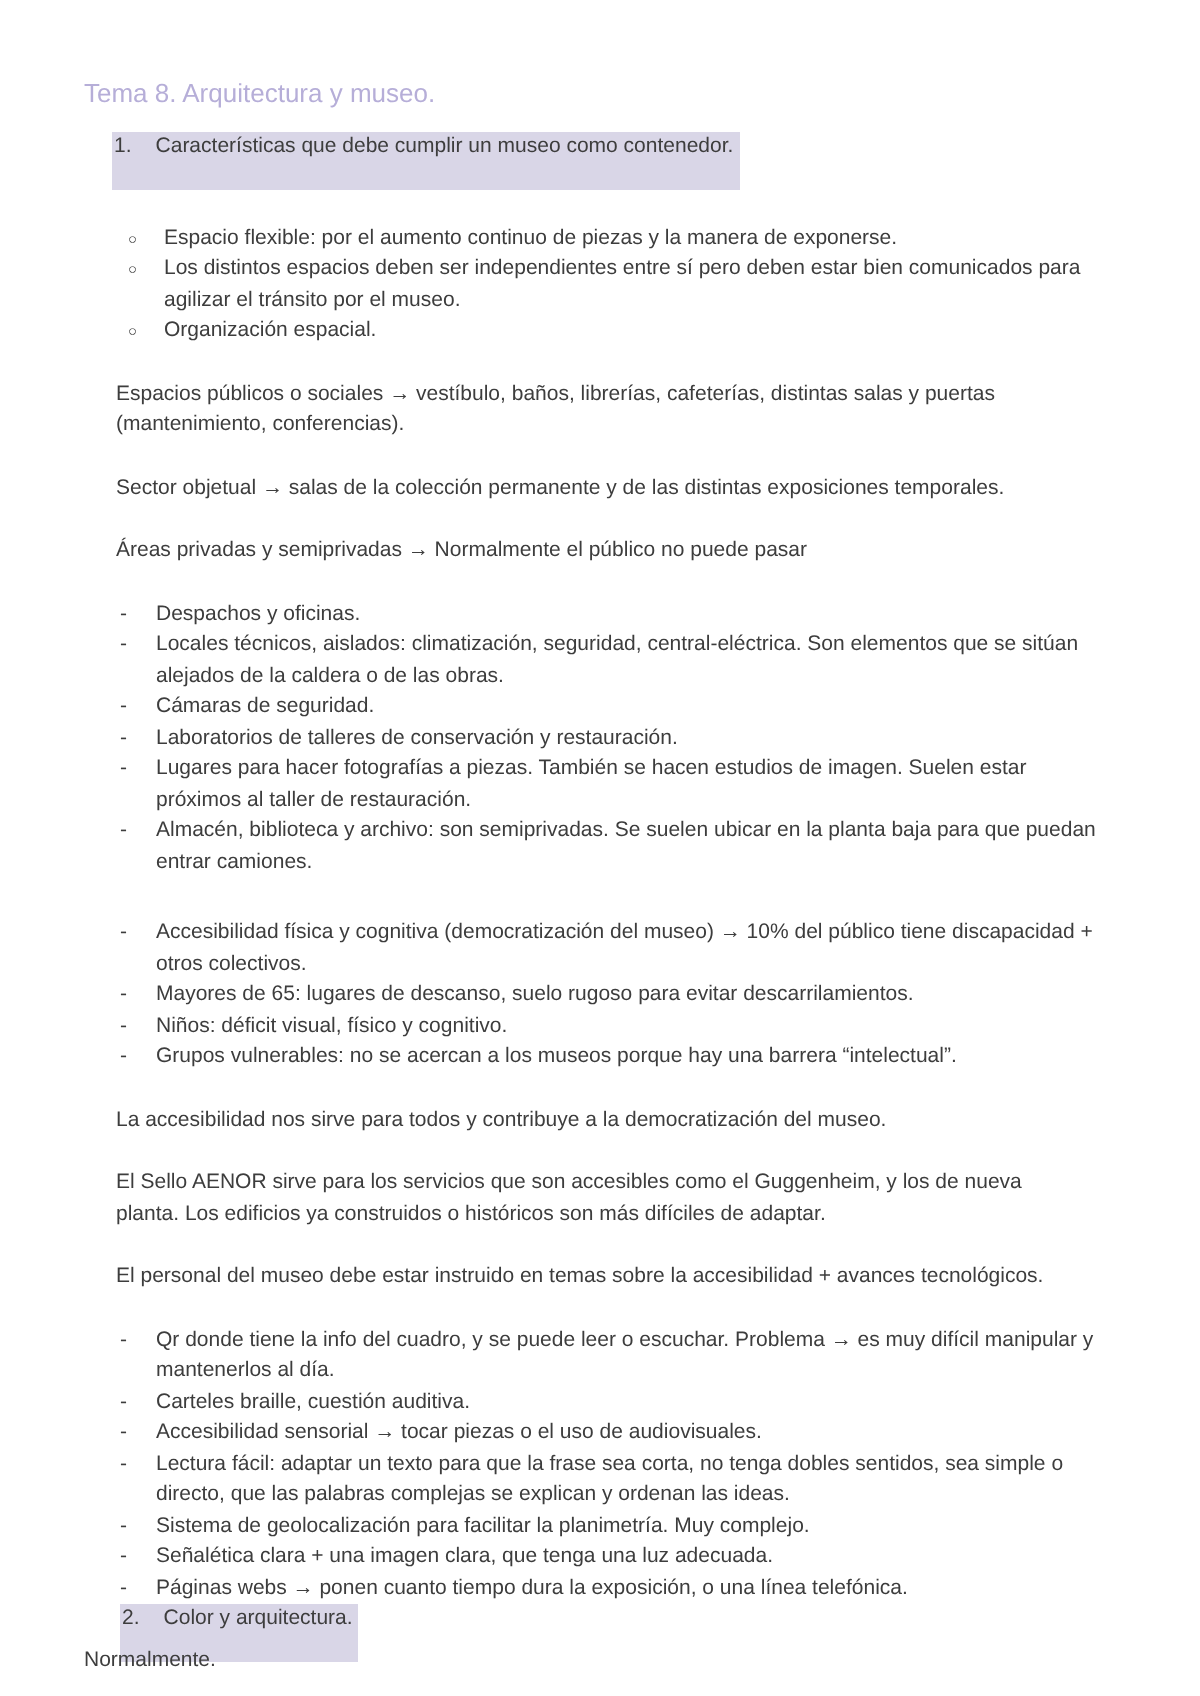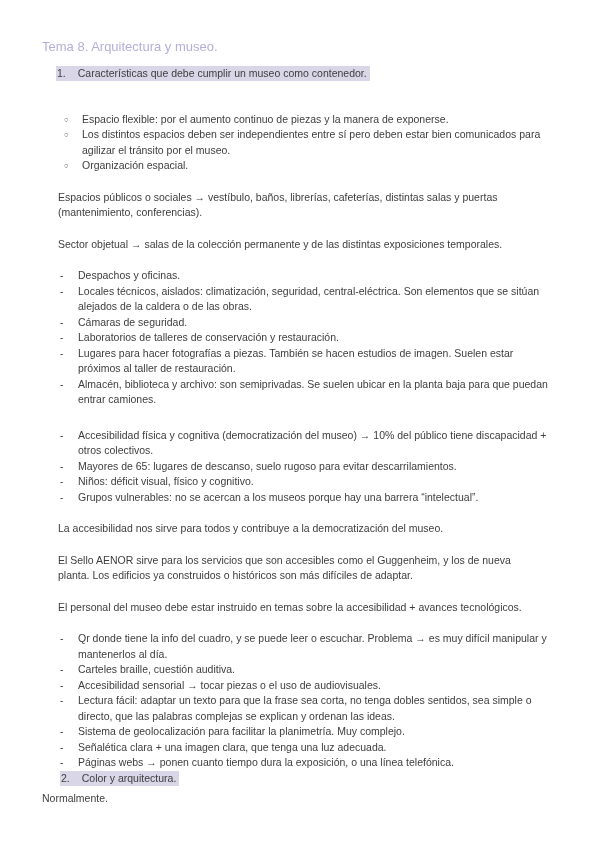--- a/index.html
+++ b/index.html
@@ -12,21 +12,21 @@
   .page { padding:38px 42px 0 42px; font-size:10.5px; line-height:15.5px; }
 
   .doc-title {
     font-size:13px; line-height:18px; font-weight:400;
     color:var(--title_color, #b6aed8);
     margin-bottom:10px;
   }
 
   .heading { padding-left:14px; margin-bottom:30px; font-size:10.5px; }
   .heading-2 { padding-left:18px; margin-bottom:5px; }
-  .hl { background:var(--highlight_bg, #d9d6e7); padding:1px 3px 2px 1px; }
+  .hl { background:var(--highlight_bg, #d9d6e7); padding:1px 3px 16px 1px; }
   .h-num { margin-right:12px; }
 
   .bullet-list { margin-bottom:4px; }
   .li { display:flex; align-items:flex-start; }
   .li .marker { flex:0 0 18px; }
   .li.bullet .marker { margin-left:22px; font-size:7.5px; line-height:15.5px; }
   .li.dash .marker { margin-left:18px; font-size:10.5px; line-height:15.5px; }
   .li .txt { flex:1 1 auto; }
 
   .dash-list.gap-top { margin-top:20px; }
@@ -56,20 +56,21 @@
     </div>
     <div class="li bullet">
       <span class="marker">○</span>
       <span class="txt">Organización espacial.</span>
     </div>
   </div>
 
   <div class="para-block">
     <p>Espacios públicos o sociales →  vestíbulo, baños, librerías, cafeterías, distintas salas y puertas (mantenimiento, conferencias).</p>
     <p>Sector objetual → salas de la colección permanente y de las distintas exposiciones temporales.</p>
+    <p>Áreas privadas y semiprivadas → Normalmente el público no puede pasar</p>
   </div>
 
   <div class="dash-list">
     <div class="li dash">
       <span class="marker">-</span>
       <span class="txt">Despachos y oficinas.</span>
     </div>
     <div class="li dash">
       <span class="marker">-</span>
       <span class="txt">Locales técnicos, aislados: climatización, seguridad, central-eléctrica. Son elementos que se sitúan alejados de la caldera o de las obras.</span>

